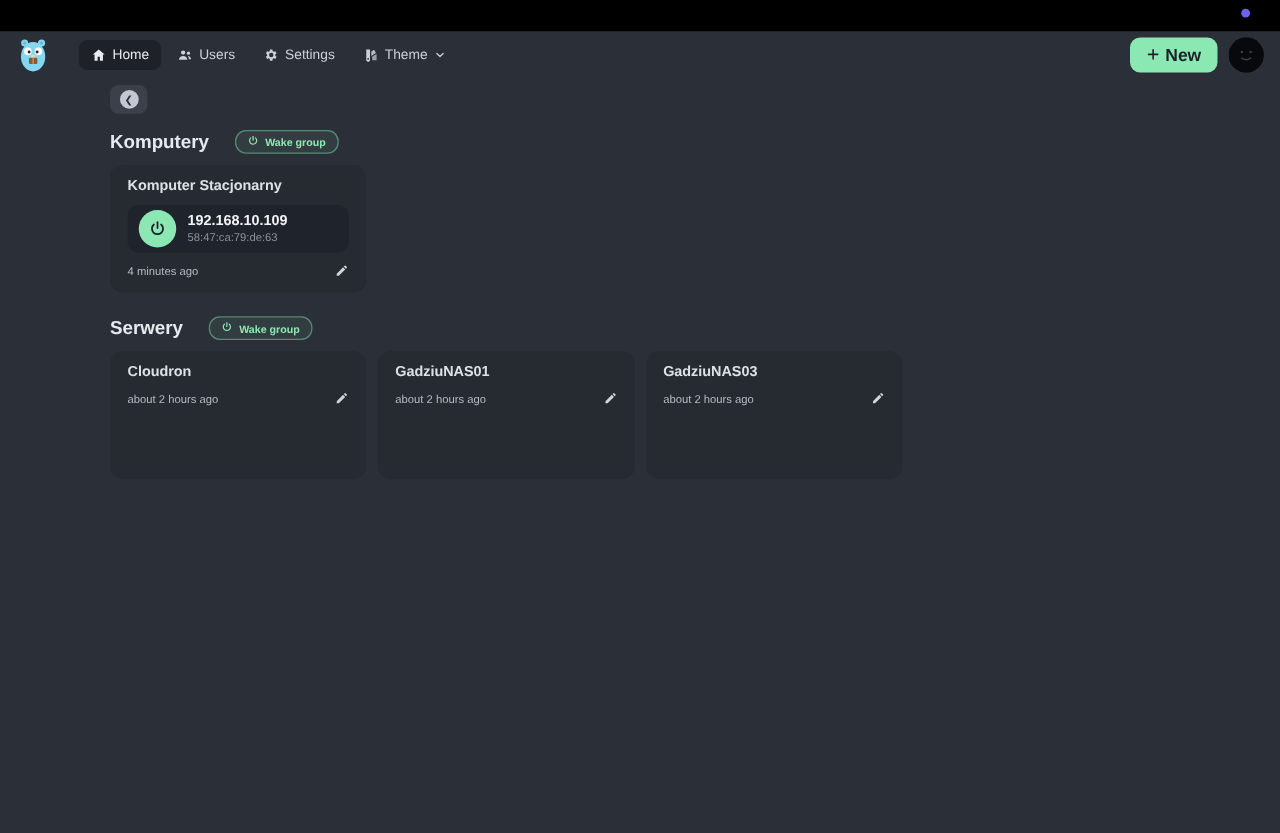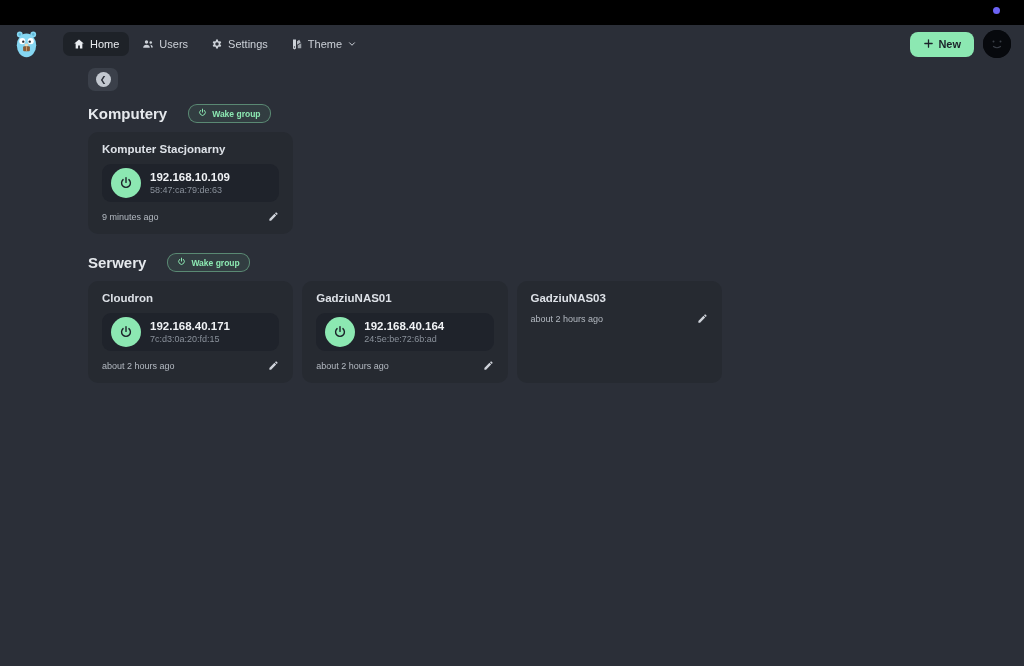--- a/index.html
+++ b/index.html
@@ -23,21 +23,21 @@
   .frame{position:absolute;top:25px;left:0;right:0;bottom:0;background:var(--page-bg);}
 
   
   .navbar{display:flex;align-items:center;height:38px;padding:0 13px;}
   .logo{width:27px;height:29px;margin-right:7px;flex:0 0 auto;}
   .nav-items{display:flex;align-items:center;gap:3px;font-size:11px;color:#ccd1d8;padding-left:16px;}
   .nav-item{display:flex;align-items:center;gap:5px;padding:6px 10px;border-radius:7px;cursor:pointer;background:transparent;border:none;color:#ccd1d8;font-size:11px;font-family:inherit;}
   .nav-item.active{background:#1e2228;color:#e8ebef;}
   .nav-item svg{display:block;}
   .nav-right{margin-left:auto;display:flex;align-items:center;gap:9px;}
-  .new-btn{display:flex;align-items:center;gap:4px;background:var(--accent);color:#1b2129;border:none;border-radius:8px;padding:6px 13px;font-size:11px;font-weight:bold;font-family:inherit;cursor:pointer;}
+  .new-btn{display:flex;align-items:center;gap:4px;background:var(--accent);color:#1b2129;border:none;border-radius:8px;padding:6px 13px;font-size:14px;font-weight:bold;font-family:inherit;cursor:pointer;}
   .avatar{width:28px;height:28px;border-radius:50%;background:#07090d;position:relative;cursor:pointer;border:none;padding:0;}
   .avatar svg{position:absolute;inset:0;}
 
   
   .content{width:848px;margin:0 auto;}
   .search-row{display:flex;justify-content:space-between;align-items:center;margin-top:5px;}
   .search-box{display:flex;align-items:center;gap:6px;width:180px;height:24px;padding:0 6px 0 8px;background:#272b33;border:1px solid rgba(255,255,255,0.07);border-radius:7px;cursor:text;}
   .search-box input{flex:1;min-width:0;background:transparent;border:none;outline:none;color:#dfe3e8;font-size:10.5px;font-family:inherit;}
   .search-box input::placeholder{color:#79808a;}
   .kbd{width:14px;height:14px;border-radius:50%;background:#3a3f49;color:#c6cbd3;font-size:8px;display:flex;align-items:center;justify-content:center;flex:0 0 auto;}
@@ -188,21 +188,21 @@
                     <path d="M12 3v8"></path>
                     <path d="M7 6.2a7.6 7.6 0 1 0 10 0"></path>
                   </svg>
       </button>
       <div class="net-text">
         <div class="ip">192.168.10.109</div>
         <div class="mac">58:47:ca:79:de:63</div>
       </div>
     </div>
     <div class="card-foot">
-      <span class="ago">9 minutes ago</span>
+      <span class="ago">4 minutes ago</span>
       <button class="edit-btn">
         <svg viewBox="0 0 24 24" width="11" height="11" fill="currentColor">
                     <path d="M3 17.3V21h3.7L17.8 9.9 14.1 6.2 3 17.3zM20.7 7a1 1 0 0 0 0-1.4l-2.3-2.3a1 1 0 0 0-1.4 0L15.2 5l3.7 3.7L20.7 7z"></path>
                   </svg>
       </button>
     </div>
   </div>
 </div>
   </section>
 
@@ -215,56 +215,32 @@
                   <path d="M12 3v8"></path>
                   <path d="M7 6.2a7.6 7.6 0 1 0 10 0"></path>
                 </svg>
         </span>
         <span>Wake group</span>
       </button>
     </div>
     <div class="grid">
   <div class="card">
     <div class="card-title">Cloudron</div>
-    <div class="net-box">
-      <button class="power-btn">
-        <svg viewBox="0 0 24 24" width="14" height="14" fill="none" stroke="currentColor" stroke-width="2.4" stroke-linecap="round">
-                    <path d="M12 3v8"></path>
-                    <path d="M7 6.2a7.6 7.6 0 1 0 10 0"></path>
-                  </svg>
-      </button>
-      <div class="net-text">
-        <div class="ip">192.168.40.171</div>
-        <div class="mac">7c:d3:0a:20:fd:15</div>
-      </div>
-    </div>
     <div class="card-foot">
       <span class="ago">about 2 hours ago</span>
       <button class="edit-btn">
         <svg viewBox="0 0 24 24" width="11" height="11" fill="currentColor">
                     <path d="M3 17.3V21h3.7L17.8 9.9 14.1 6.2 3 17.3zM20.7 7a1 1 0 0 0 0-1.4l-2.3-2.3a1 1 0 0 0-1.4 0L15.2 5l3.7 3.7L20.7 7z"></path>
                   </svg>
       </button>
     </div>
   </div>
 
   <div class="card">
     <div class="card-title">GadziuNAS01</div>
-    <div class="net-box">
-      <button class="power-btn">
-        <svg viewBox="0 0 24 24" width="14" height="14" fill="none" stroke="currentColor" stroke-width="2.4" stroke-linecap="round">
-                    <path d="M12 3v8"></path>
-                    <path d="M7 6.2a7.6 7.6 0 1 0 10 0"></path>
-                  </svg>
-      </button>
-      <div class="net-text">
-        <div class="ip">192.168.40.164</div>
-        <div class="mac">24:5e:be:72:6b:ad</div>
-      </div>
-    </div>
     <div class="card-foot">
       <span class="ago">about 2 hours ago</span>
       <button class="edit-btn">
         <svg viewBox="0 0 24 24" width="11" height="11" fill="currentColor">
                     <path d="M3 17.3V21h3.7L17.8 9.9 14.1 6.2 3 17.3zM20.7 7a1 1 0 0 0 0-1.4l-2.3-2.3a1 1 0 0 0-1.4 0L15.2 5l3.7 3.7L20.7 7z"></path>
                   </svg>
       </button>
     </div>
   </div>
 

